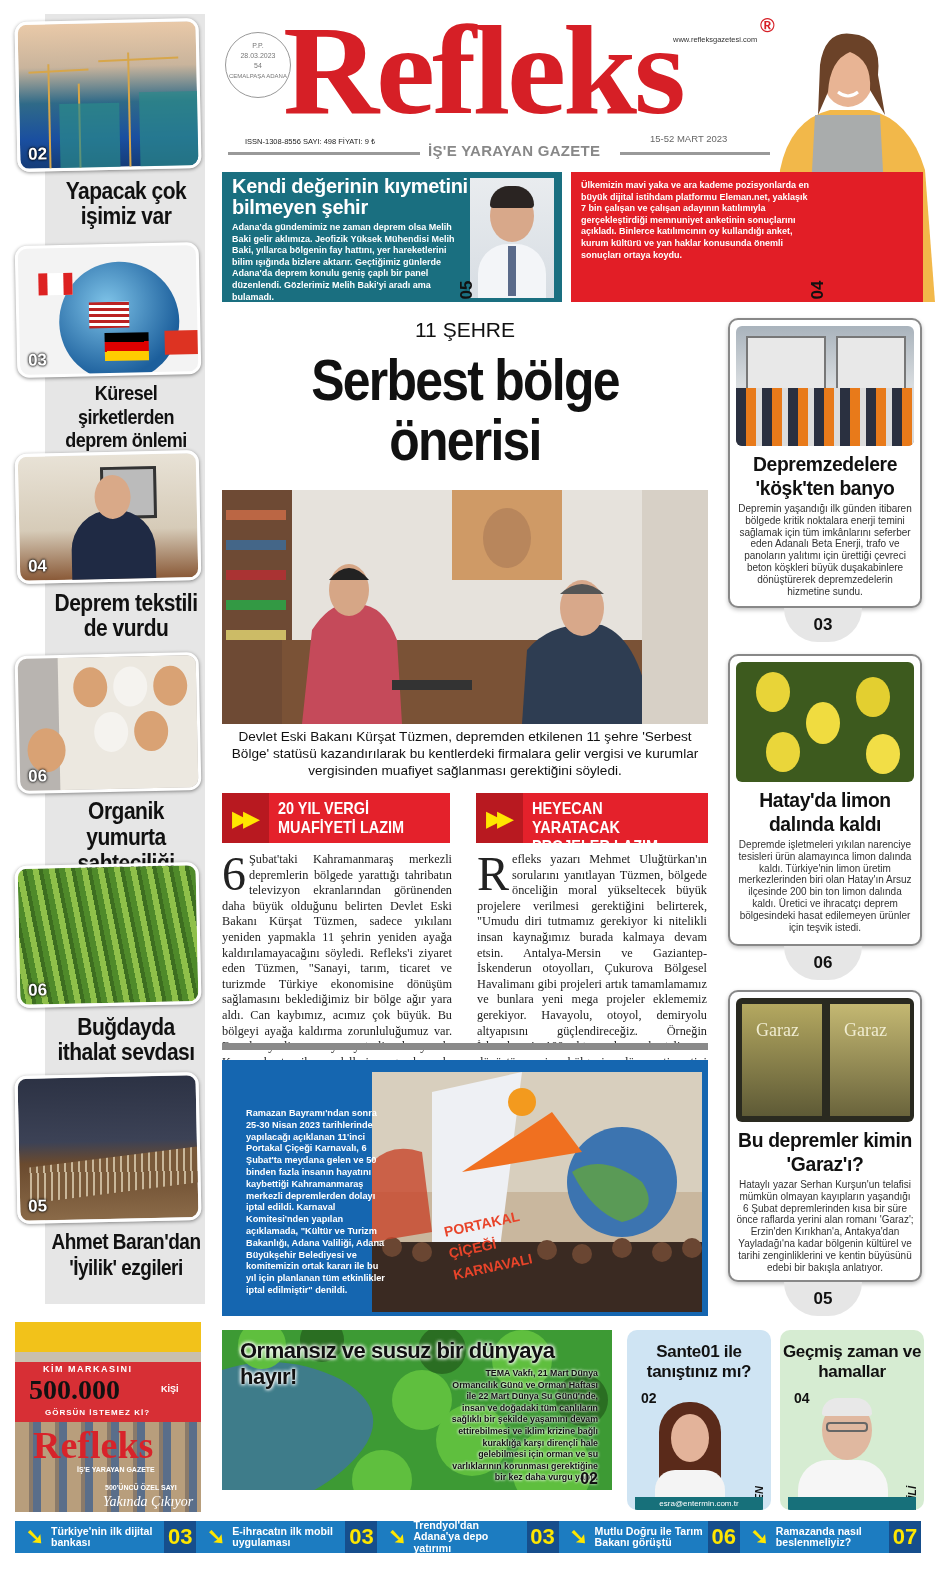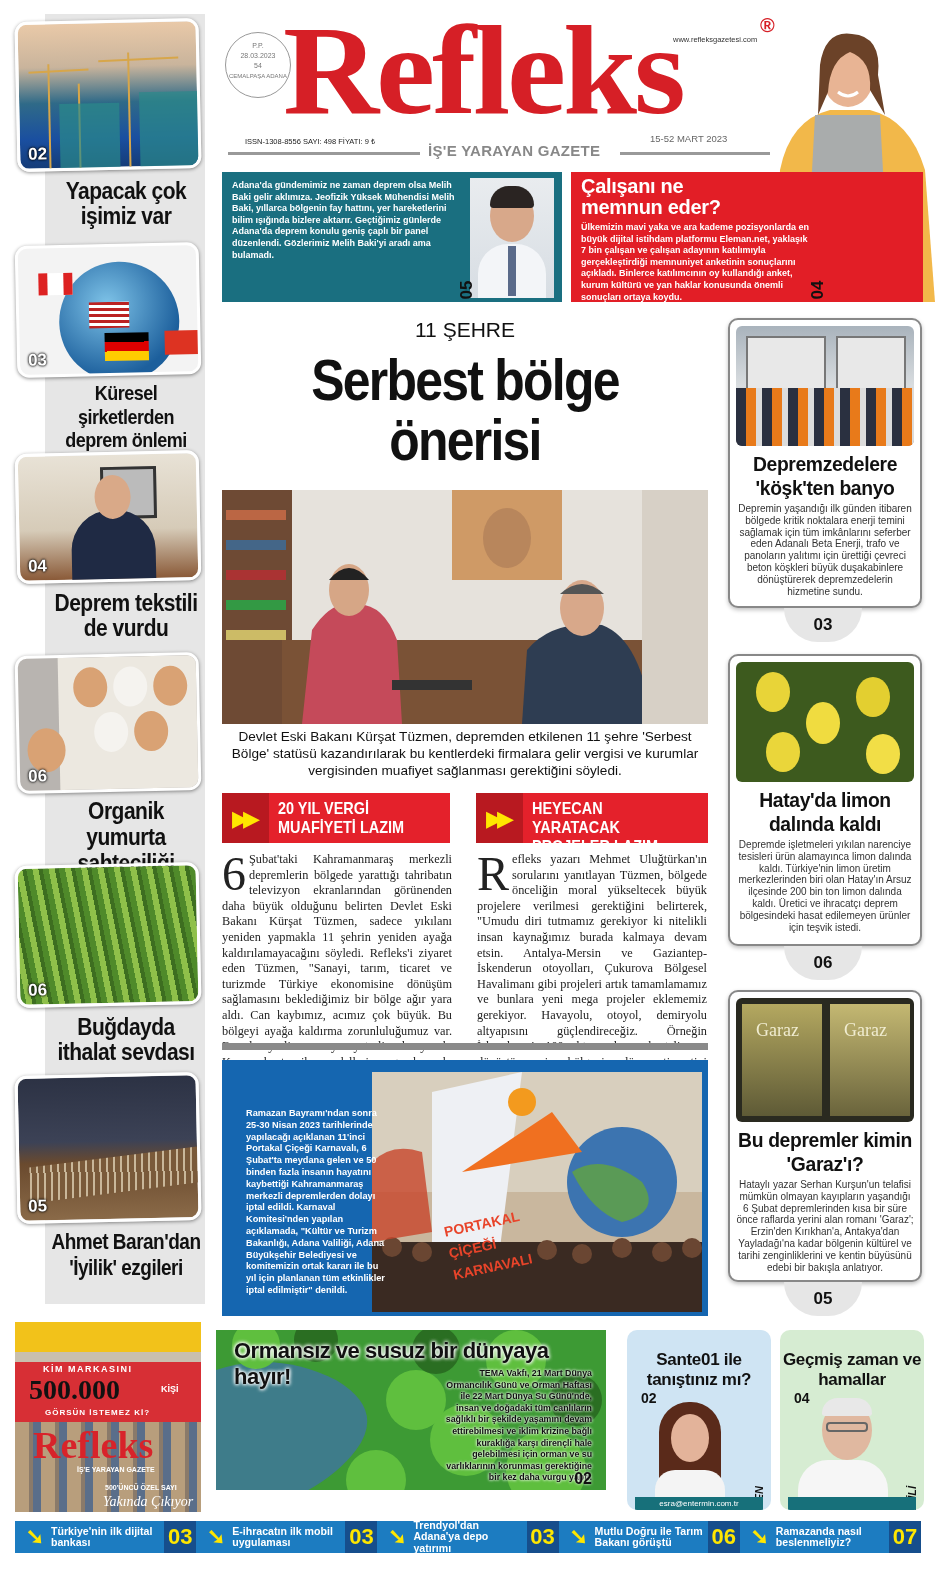--- a/index.html
+++ b/index.html
@@ -45,26 +45,26 @@
 .carn h2{position:absolute;left:12px;top:6px;font:bold 28px "Liberation Sans",sans-serif;color:#ffef00;letter-spacing:-.8px;z-index:2;text-shadow:1px 1px 0 #124}
 .carn p{position:absolute;left:24px;top:48px;width:142px;font:bold 9.2px/11.8px "Liberation Sans",sans-serif;color:#fff}
 .carnpic{position:absolute;left:150px;top:12px;width:330px;height:240px;overflow:hidden}
 
 .rcard{left:728px;width:194px;background:#fff;border:2px solid #888;border-radius:10px;box-shadow:0 2px 4px rgba(0,0,0,.25)}
 .rcard .pic{margin:6px;height:120px;border-radius:6px;overflow:hidden;position:relative}
 .rcard h3{text-align:center;font:bold 21px/24px "Liberation Sans",sans-serif;letter-spacing:-.4px;transform:scaleX(.92)}
 .rcard p{text-align:center;font-size:10px;line-height:11.8px;color:#333;padding:3px 6px 0}
 .rnum{position:absolute;width:78px;height:34px;background:#e6e6e6;border-radius:0 0 40px 40px;text-align:center;font:bold 17px/34px "Liberation Sans",sans-serif;color:#111}
 
-.forest{left:216px;top:1330px;width:390px;height:160px;overflow:hidden}
+.forest{left:222px;top:1330px;width:390px;height:160px;overflow:hidden}
 .forest h2{position:absolute;left:18px;top:8px;font:bold 22px "Liberation Sans",sans-serif;color:#111;text-shadow:0 0 4px #fff,0 0 4px #fff,0 0 3px #fff;letter-spacing:-.5px}
 .forest p{position:absolute;right:14px;top:38px;width:150px;text-align:right;font:bold 8.8px/11.6px "Liberation Sans",sans-serif;color:#111;text-shadow:0 0 3px #fff,0 0 3px #fff}
 .forest .n{position:absolute;right:14px;bottom:2px;font:bold 16px "Liberation Sans",sans-serif;color:#111;text-shadow:0 0 3px #fff}
 .col2{top:1330px;width:144px;height:180px;border-radius:10px;overflow:hidden}
-.col2 h3{text-align:center;font:bold 17px/20px "Liberation Sans",sans-serif;color:#111;padding-top:20px;letter-spacing:-.3px}
+.col2 h3{text-align:center;font:bold 17px/20px "Liberation Sans",sans-serif;color:#111;padding-top:12px;letter-spacing:-.3px}
 .col2 .n{position:absolute;left:14px;top:60px;font:bold 14px "Liberation Sans",sans-serif}
 .col2 .vname{position:absolute;right:6px;bottom:24px;font:bold italic 11px "Liberation Sans",sans-serif;transform:rotate(-90deg);transform-origin:right bottom;white-space:nowrap}
 .col2 .mail{position:absolute;left:8px;bottom:0;width:128px;height:13px;background:#17707a;color:#fff;font-size:8px;text-align:center;line-height:13px}
 
 .ad{left:15px;top:1322px;width:186px;height:190px;overflow:hidden;background:#c9bfae}
 
 .ticker{left:15px;top:1521px;width:906px;height:32px;background:#1c7cc1;display:flex}
 .tk{position:relative;flex:1;display:flex;align-items:center}
 .tk .ar{width:32px;text-align:center;font:bold 22px "Liberation Sans",sans-serif;color:#ffe600;margin-left:4px}
 .tk .tx{font:bold 10.6px/11.5px "Liberation Sans",sans-serif;color:#fff;flex:1}
@@ -168,32 +168,32 @@
     <path d="M20 150 Q30 100 70 90 L110 90 Q150 100 165 150 L175 282 L15 282 Z" fill="#f2b84a"></path>
     <path d="M55 95 L120 95 L130 282 L45 282 Z" fill="#a9acac"></path>
     <ellipse cx="88" cy="55" rx="26" ry="32" fill="#e8b494"></ellipse>
     <path d="M60 45 Q65 10 92 14 Q122 16 118 55 L125 95 L110 70 Q112 40 90 32 Q70 40 68 72 L58 95 Z" fill="#6b4228"></path>
     <path d="M78 72 Q88 80 98 72" stroke="#fff" stroke-width="3" fill="none"></path>
     <rect x="-20" y="190" width="95" height="20" fill="#cfd3d6" transform="rotate(-12 30 200)"></rect>
   </svg>
 </div>
 
 <div class="abs tbox" style="left:222px;width:340px;background:#1a6f80">
+  <h2 style="width:240px">Kendi değerinin kıymetini bilmeyen şehir</h2>
   <p style="width:228px">Adana'da gündemimiz ne zaman deprem olsa Melih Baki gelir aklımıza. Jeofizik Yüksek Mühendisi Melih Baki, yıllarca bölgenin fay hattını, yer hareketlerini bilim ışığında bizlere aktarır. Geçtiğimiz günlerde Adana'da deprem konulu geniş çaplı bir panel düzenlendi. Gözlerimiz Melih Baki'yi aradı ama bulamadı.</p>
   <div style="position:absolute;right:8px;top:6px;width:84px;height:120px;background:linear-gradient(180deg,#e9ecef,#d7dde3)">
     <div style="position:absolute;left:20px;top:12px;width:44px;height:52px;border-radius:50%;background:#d8a88a"></div>
     <div style="position:absolute;left:20px;top:8px;width:44px;height:22px;border-radius:22px 22px 4px 4px;background:#2a2422"></div>
     <div style="position:absolute;left:8px;top:66px;width:68px;height:54px;border-radius:30px 30px 0 0;background:#f3f5f8"></div>
     <div style="position:absolute;left:38px;top:68px;width:8px;height:50px;background:#5a6a8a"></div>
   </div>
   <span class="vnum" style="left:236px;top:108px;color:#111">05</span>
 </div>
 
 <div class="abs tbox" style="left:571px;width:352px;background:#e21e26">
-  <h2 style="width:180px;position:relative;z-index:2">Çalışanı ne memnun eder?</h2>
   <p style="width:230px;position:relative;z-index:2">Ülkemizin mavi yaka ve ara kademe pozisyonlarda en büyük dijital istihdam platformu Eleman.net, yaklaşık 7 bin çalışan ve çalışan adayının katılımıyla gerçekleştirdiği memnuniyet anketinin sonuçlarını açıkladı. Binlerce katılımcının oy kullandığı anket, kurum kültürü ve yan haklar konusunda önemli sonuçları ortaya koydu.</p>
   <span class="vnum" style="left:238px;top:108px;z-index:2">04</span>
 </div>
 
 <div class="abs kicker">11 ŞEHRE</div>
 <div class="abs head">Serbest bölge önerisi</div>
 
 <div class="abs mainphoto">
   <svg width="486" height="234">
     <rect width="486" height="234" fill="#e6e2dc"></rect>

